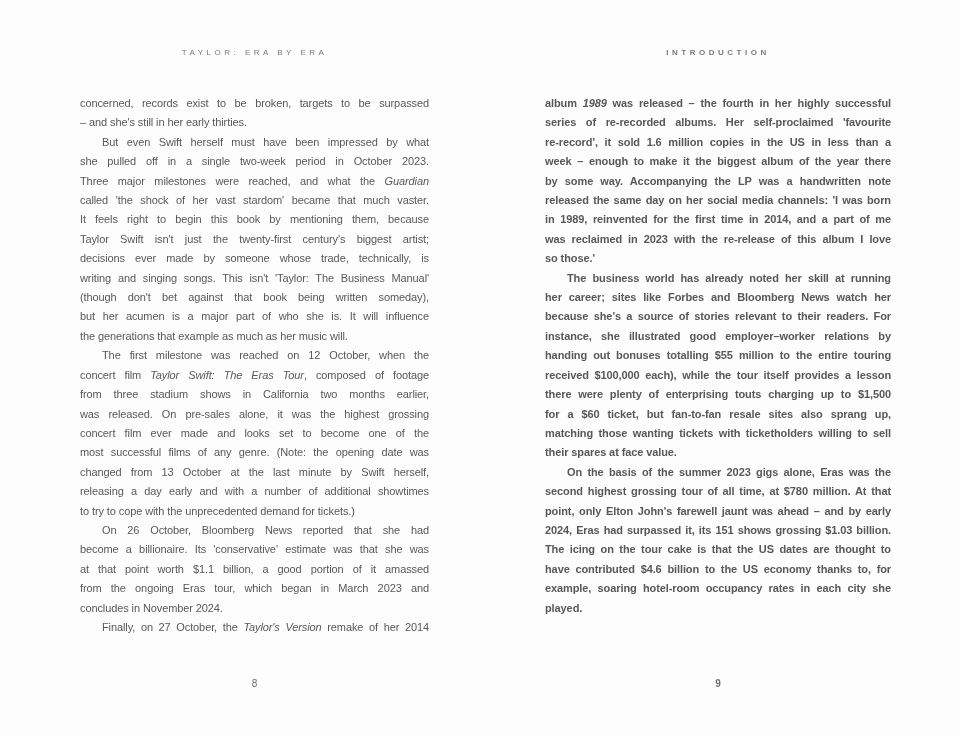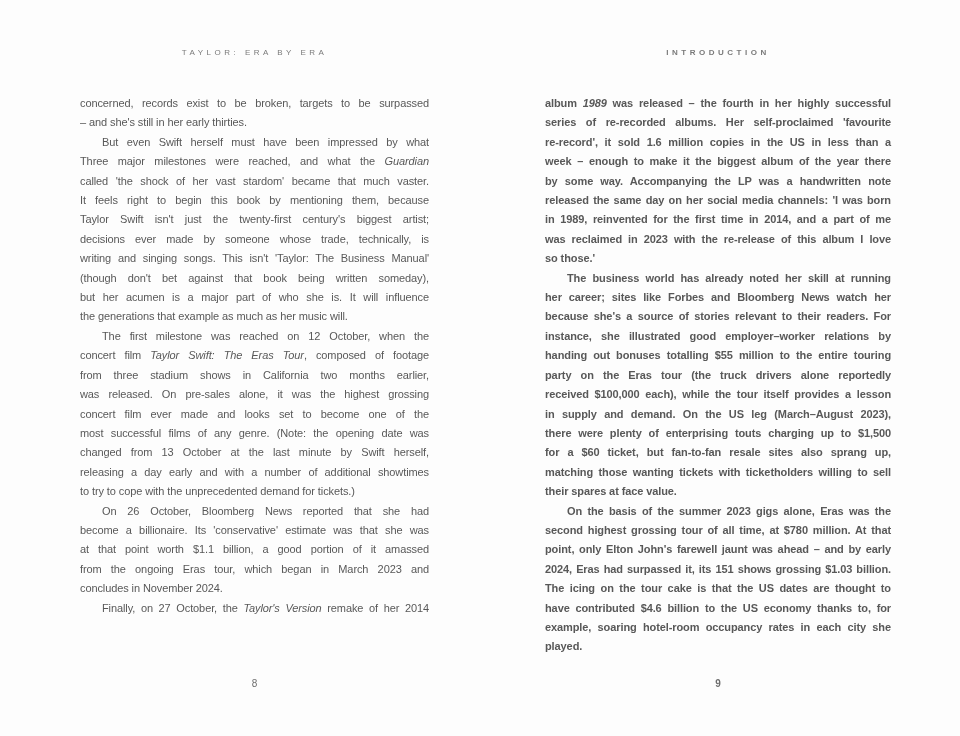--- a/index.html
+++ b/index.html
@@ -75,20 +75,21 @@
 <body>
 
 <div class="spread">
 
   <div class="page page-left">
     <div class="running-header">TAYLOR: ERA BY ERA</div>
     <div class="page-body" id="body-left">
         <div class="line">concerned, records exist to be broken, targets to be surpassed</div>
         <div class="line para-end">– and she's still in her early thirties.</div>
         <div class="line indent">But even Swift herself must have been impressed by what</div>
+        <div class="line">she pulled off in a single two-week period in October 2023.</div>
         <div class="line">Three major milestones were reached, and what the <i>Guardian</i></div>
         <div class="line">called 'the shock of her vast stardom' became that much vaster.</div>
         <div class="line">It feels right to begin this book by mentioning them, because</div>
         <div class="line">Taylor Swift isn't just the twenty-first century's biggest artist;</div>
         <div class="line">decisions ever made by someone whose trade, technically, is</div>
         <div class="line">writing and singing songs. This isn't 'Taylor: The Business Manual'</div>
         <div class="line">(though don't bet against that book being written someday),</div>
         <div class="line">but her acumen is a major part of who she is. It will influence</div>
         <div class="line para-end">the generations that example as much as her music will.</div>
         <div class="line indent">The first milestone was reached on 12 October, when the</div>
@@ -120,23 +121,21 @@
         <div class="line">by some way. Accompanying the LP was a handwritten note</div>
         <div class="line">released the same day on her social media channels: 'I was born</div>
         <div class="line">in 1989, reinvented for the first time in 2014, and a part of me</div>
         <div class="line">was reclaimed in 2023 with the re-release of this album I love</div>
         <div class="line para-end">so those.'</div>
         <div class="line indent">The business world has already noted her skill at running</div>
         <div class="line">her career; sites like Forbes and Bloomberg News watch her</div>
         <div class="line">because she's a source of stories relevant to their readers. For</div>
         <div class="line">instance, she illustrated good employer–worker relations by</div>
         <div class="line">handing out bonuses totalling $55 million to the entire touring</div>
-        <div class="line">party on the Eras tour (the truck drivers alone reportedly</div>
         <div class="line">received $100,000 each), while the tour itself provides a lesson</div>
-        <div class="line">in supply and demand. On the US leg (March–August 2023),</div>
         <div class="line">there were plenty of enterprising touts charging up to $1,500</div>
         <div class="line">for a $60 ticket, but fan-to-fan resale sites also sprang up,</div>
         <div class="line">matching those wanting tickets with ticketholders willing to sell</div>
         <div class="line para-end">their spares at face value.</div>
         <div class="line indent">On the basis of the summer 2023 gigs alone, Eras was the</div>
         <div class="line">second highest grossing tour of all time, at $780 million. At that</div>
         <div class="line">point, only Elton John's farewell jaunt was ahead – and by early</div>
         <div class="line">2024, Eras had surpassed it, its 151 shows grossing $1.03 billion.</div>
         <div class="line">The icing on the tour cake is that the US dates are thought to</div>
         <div class="line">have contributed $4.6 billion to the US economy thanks to, for</div>

